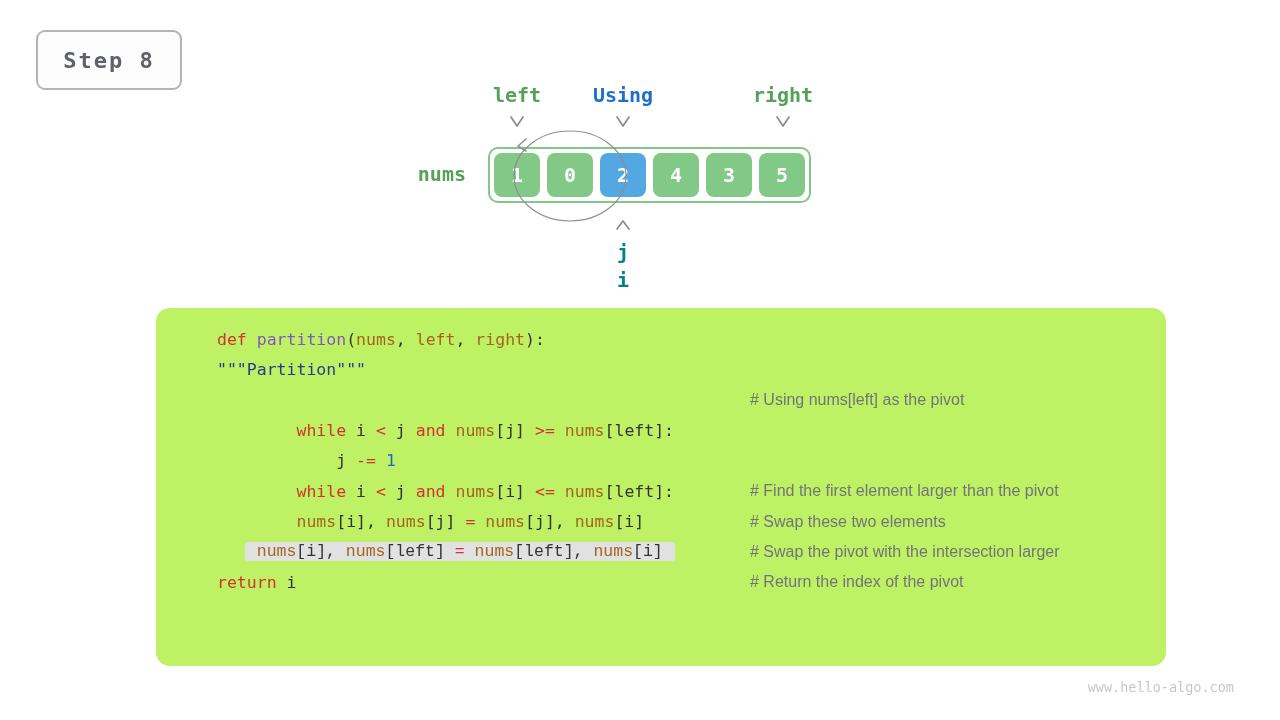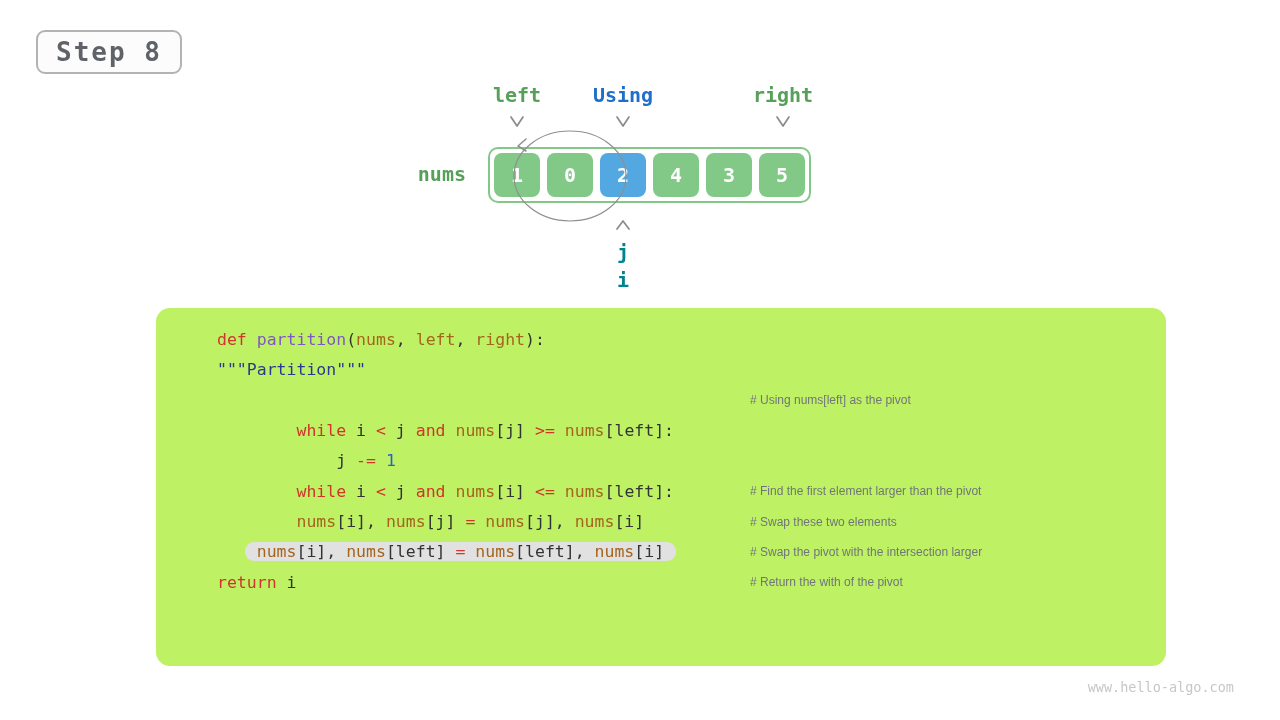--- a/index.html
+++ b/index.html
@@ -1,24 +1,24 @@
 <!DOCTYPE html>
 <html><head>
 <meta charset="utf-8">
 <style>
   * { margin:0; padding:0; box-sizing:border-box; }
   html,body { width:1280px; height:720px; background:#ffffff; overflow:hidden; }
   body { position:relative; font-family:"DejaVu Sans Mono", monospace; }
 
   
   .step-badge {
-    position:absolute; left:36px; top:30px; width:146px; height:44px;
+    position:absolute; left:36px; top:30px; width:146px; height:60px;
     border:2px solid #b3b3b3; border-radius:9px; background:#fcfcfc;
     display:flex; align-items:center; justify-content:center;
-    font-size:26px; font-weight:bold; color:#5f6368; letter-spacing:2px;
+    font-size:22px; font-weight:bold; color:#5f6368; letter-spacing:2px;
   }
 
   
   .ptr-label { position:absolute; top:83px; font-size:20px; font-weight:bold; text-align:center; white-space:nowrap; }
   .ptr-left  { left:477px; width:80px; color:#57a05a; }
   .ptr-pivot { left:578px; width:90px; color:#1e6fc9; }
   .ptr-right { left:743px; width:80px; color:#57a05a; }
 
   .nums-label { position:absolute; left:396px; top:162px; width:70px; text-align:right;
     font-size:20px; font-weight:bold; color:#57a05a; }
@@ -45,30 +45,30 @@
 
   
   .code-block {
     position:absolute; left:156px; top:308px; width:1010px; height:358px;
     background:#bef264; border-radius:14px; padding-top:16px;
   }
   .code-line { position:relative; height:30.4px; display:flex; align-items:center; padding-left:61px; }
   .code-text { font-family:"DejaVu Sans Mono", monospace; font-size:16.5px; white-space:pre; display:inline-flex; align-items:center; }
   .indent { display:inline-block; height:1px; }
   .tok-wrap { white-space:pre; }
-  .tok-wrap.hl { background:#e1e1e1; border-radius:9px; padding:0 12px; margin:-4px -12px; }
+  .tok-wrap.hl { background:#e1e1e1; border-radius:2px; padding:0 12px; margin:-4px -12px;font-family:Liberation Mono, monospace; }
   .tok-kw  { color:#d0342c; }
   .tok-fn  { color:#7e57c2; }
   .tok-var { color:#a4651e; }
   .tok-num { color:#2563cf; }
   .tok-str { color:#2a3990; }
   .tok-pl  { color:#333333; }
   .code-comment {
     position:absolute; left:594px; top:50%; transform:translateY(-50%);
-    font-family:"Liberation Sans", sans-serif; font-size:12px; color:#70757a; white-space:nowrap;
+    font-family:"Liberation Sans", sans-serif; font-size:16px; color:#70757a; white-space:nowrap;
   }
 
   .watermark { position:absolute; right:46px; top:679px; font-size:13.5px; color:#c7c7c7;
     font-family:"DejaVu Sans Mono", monospace; }
 </style>
 </head>
 <body>
 
 <div class="step-badge">
   <span>Step 8</span>
@@ -127,18 +127,18 @@
       <div class="code-line">
         <span class="code-text"><span class="indent" style="width: 8ch;"></span><span class="tok-wrap"><span class="tok-var">nums</span><span class="tok-pl">[i], </span><span class="tok-var">nums</span><span class="tok-pl">[j] </span><span class="tok-kw">=</span><span class="tok-pl"> </span><span class="tok-var">nums</span><span class="tok-pl">[j], </span><span class="tok-var">nums</span><span class="tok-pl">[i]</span></span></span>
         <span class="code-comment"># Swap these two elements</span>
       </div>
       <div class="code-line">
         <span class="code-text"><span class="indent" style="width: 4ch;"></span><span class="tok-wrap hl"><span class="tok-var">nums</span><span class="tok-pl">[i], </span><span class="tok-var">nums</span><span class="tok-pl">[left] </span><span class="tok-kw">=</span><span class="tok-pl"> </span><span class="tok-var">nums</span><span class="tok-pl">[left], </span><span class="tok-var">nums</span><span class="tok-pl">[i]</span></span></span>
         <span class="code-comment"># Swap the pivot with the intersection larger</span>
       </div>
       <div class="code-line">
         <span class="code-text"><span class="indent" style="width: 0ch;"></span><span class="tok-wrap"><span class="tok-kw">return</span><span class="tok-pl"> i</span></span></span>
-        <span class="code-comment"># Return the with of the pivot</span>
+        <span class="code-comment"># Return the index of the pivot</span>
       </div>
     </div>
 </div>
 
 <div class="watermark">www.hello-algo.com</div>
 
 </body></html>

